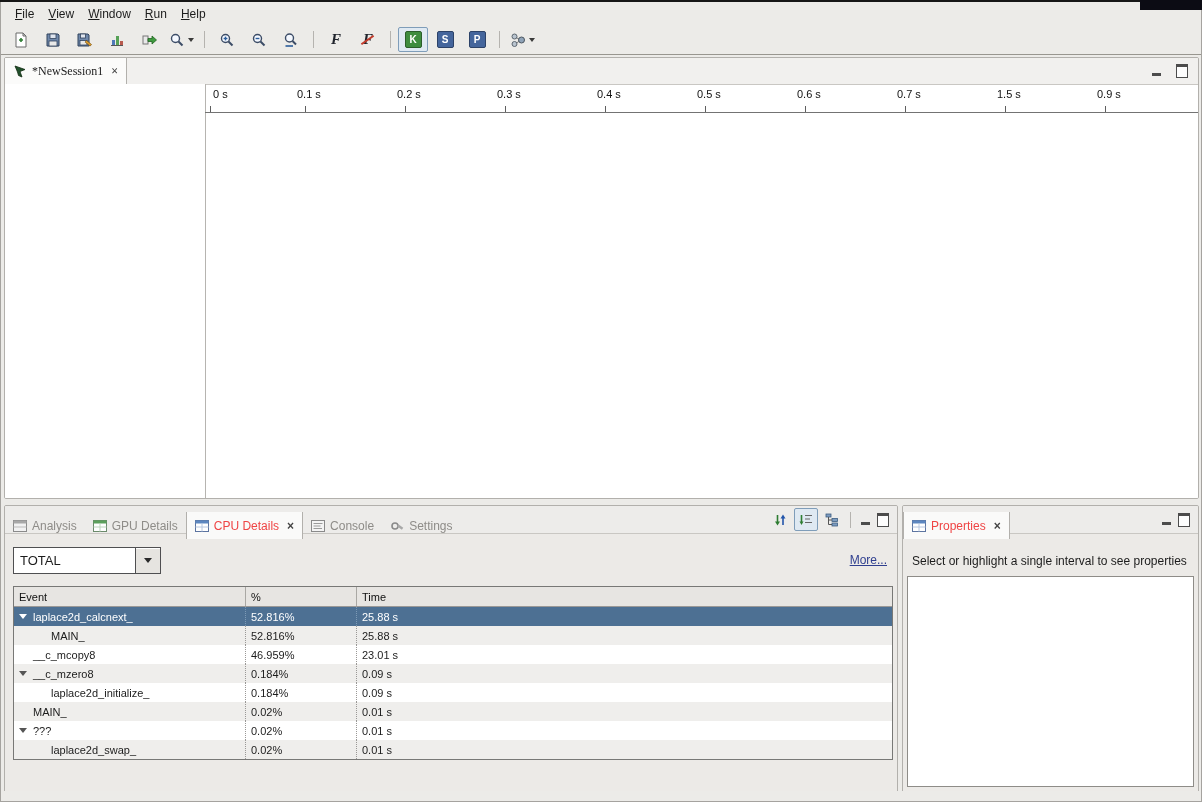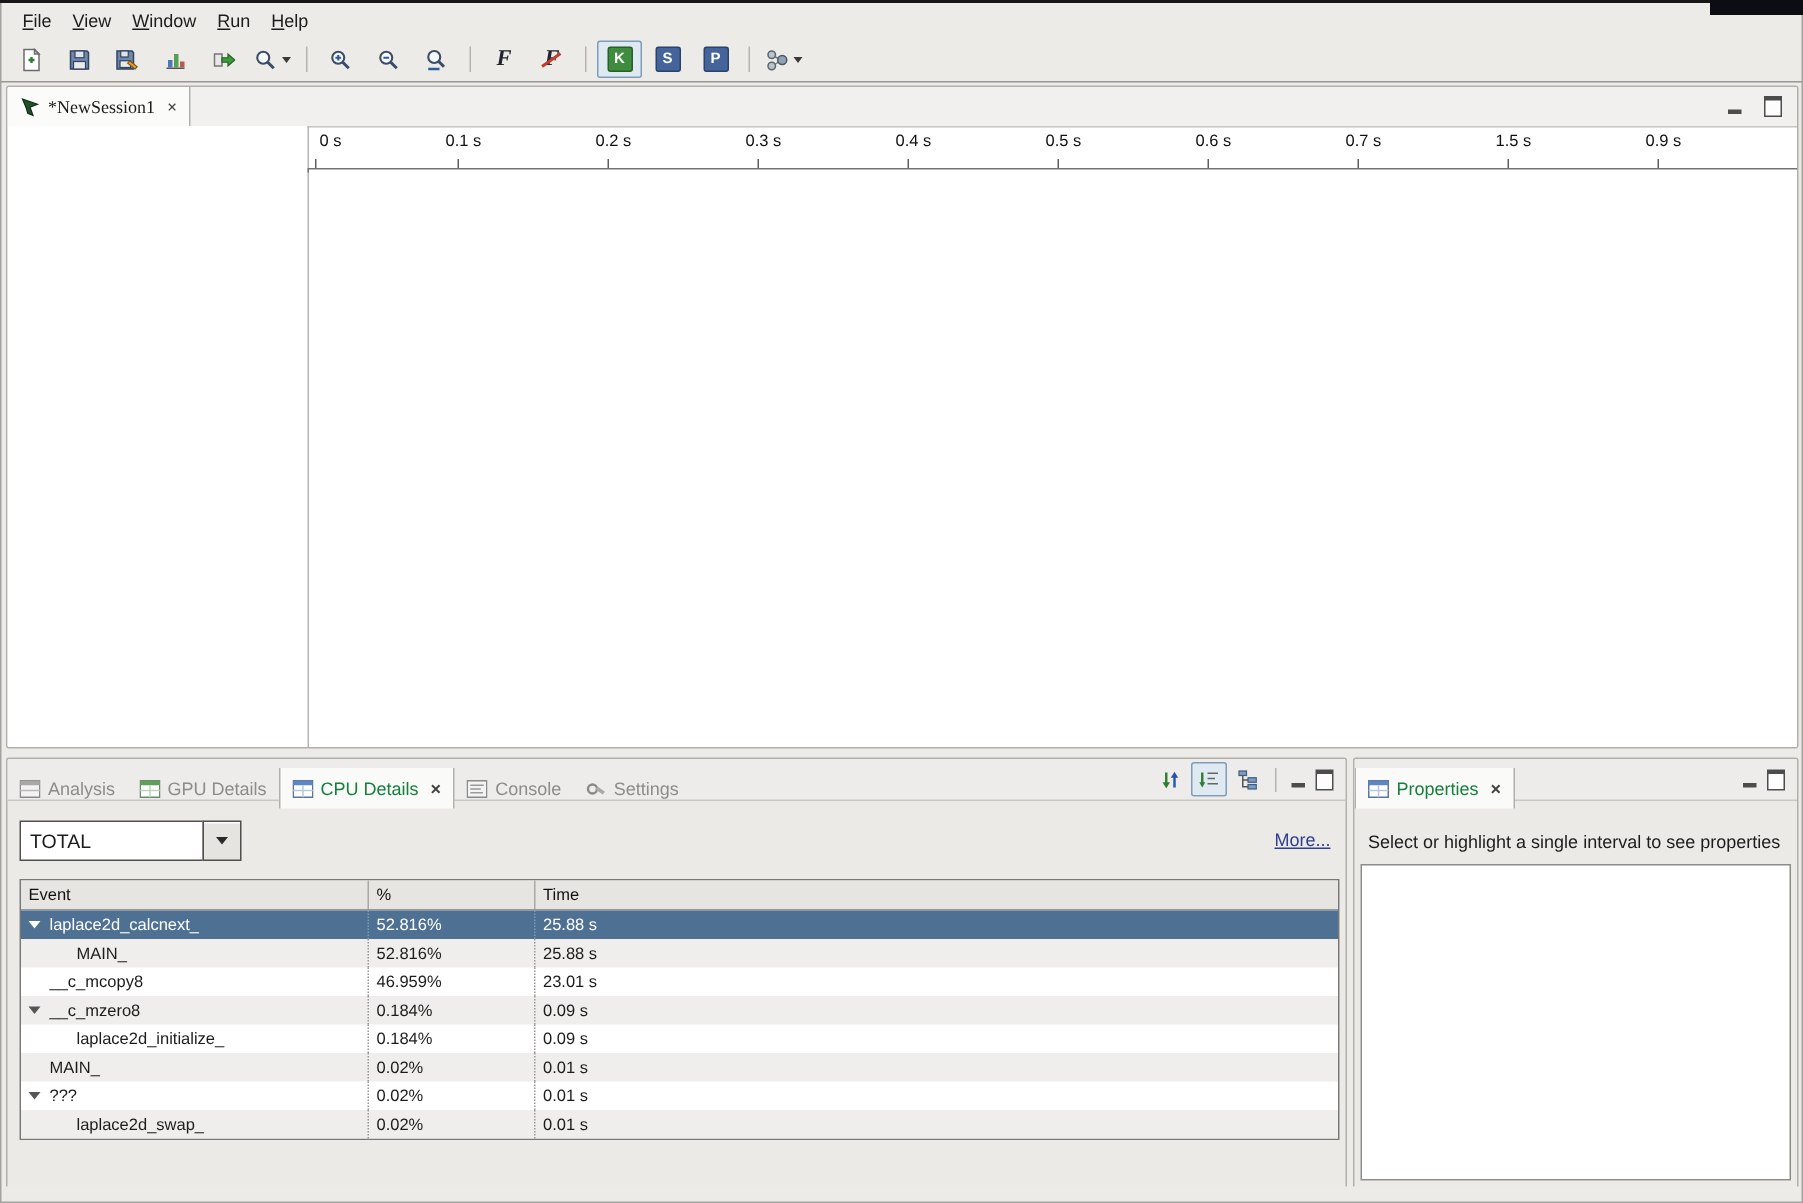--- a/index.html
+++ b/index.html
@@ -43,31 +43,31 @@
               border-right:1px solid #b2b0ac;font-family:Liberation Serif, serif;}
   .close-x{font-size:12px;color:#444;margin-left:3px;line-height:1;}
   .close-x::before{content:"\00d7";font-weight:bold;}
   .winctl{margin-left:auto;display:flex;align-items:center;gap:10px;padding-right:8px;}
   .win-btn{width:16px;height:14px;display:flex;align-items:flex-end;justify-content:center;}
   .ic-min{width:9px;height:3px;background:#4c4c4c;margin-bottom:2px;}
   .ic-max{width:10px;height:10px;border:1px solid #4c4c4c;border-top:3px solid #4c4c4c;background:#fdfdfd;}
 
   .names-col{position:absolute;left:0;top:26px;width:200px;bottom:0;background:#fff;}
   .names-col-divider{position:absolute;left:200px;top:26px;bottom:0;width:1px;background:#b6b4b0;}
-  .ruler{position:absolute;left:200px;top:26px;right:0;height:28px;border-bottom:3px solid #737373;}
+  .ruler{position:absolute;left:200px;top:26px;right:0;height:28px;border-bottom:1px solid #737373;}
   .tick{position:absolute;bottom:0;width:1px;height:6px;background:#5f5f5f;}
   .tick-label{position:absolute;top:4px;font-size:11px;color:#111;white-space:nowrap;}
   .timeline-canvas{position:absolute;left:201px;top:55px;right:0;bottom:0;background:#fff;}
 
   
   .panel{position:absolute;background:#eceae7;border:1px solid #b2b0ac;border-radius:2px;overflow:hidden;}
   .panel-tabbar{position:absolute;top:0;left:0;right:0;height:27px;background:#edecea;
                 border-bottom:1px solid #c9c7c3;display:flex;align-items:center;}
   .ptab{height:27px;display:flex;align-items:center;gap:5px;padding:0 8px;color:#8e8c88;margin-top:12px;}
-  .ptab.active{background:#fafaf9;border-left:1px solid #b2b0ac;border-right:1px solid #b2b0ac;color:#15803d;}
+  .ptab.active{background:#fafaf9;border-left:1px solid #b2b0ac;border-right:1px solid #b2b0ac;color:#ef4444;}
   .pc-group{margin-left:auto;display:flex;align-items:center;gap:2px;padding-right:6px;}
   .pc-btn{width:22px;height:21px;display:flex;align-items:center;justify-content:center;
           border:1px solid transparent;border-radius:2px;}
   .pc-btn.pressed{border:1px solid #7f9db9;background:#dfe9f2;}
   .pc-sep{width:1px;height:16px;background:#b5b3af;margin:0 4px;}
 
   .details{left:4px;top:505px;width:892px;height:286px;}
   .controls-row{position:absolute;left:8px;right:10px;top:40px;height:28px;display:flex;align-items:center;}
   .combo{display:flex;width:148px;height:27px;}
   .combo-text{flex:1;background:#fff;border:1px solid #4f4f51;display:flex;align-items:center;

